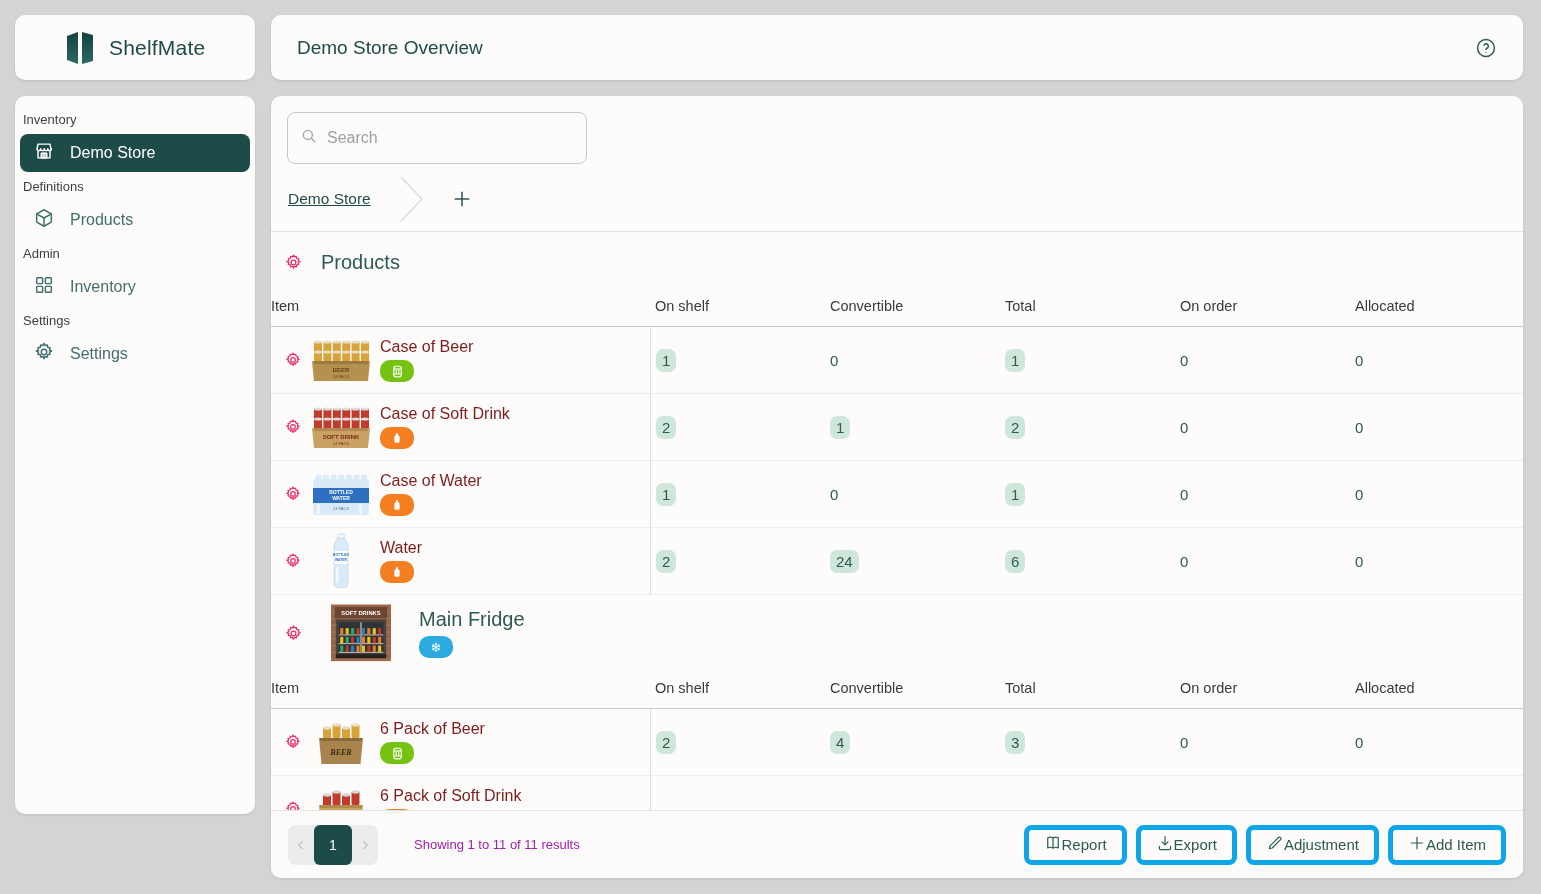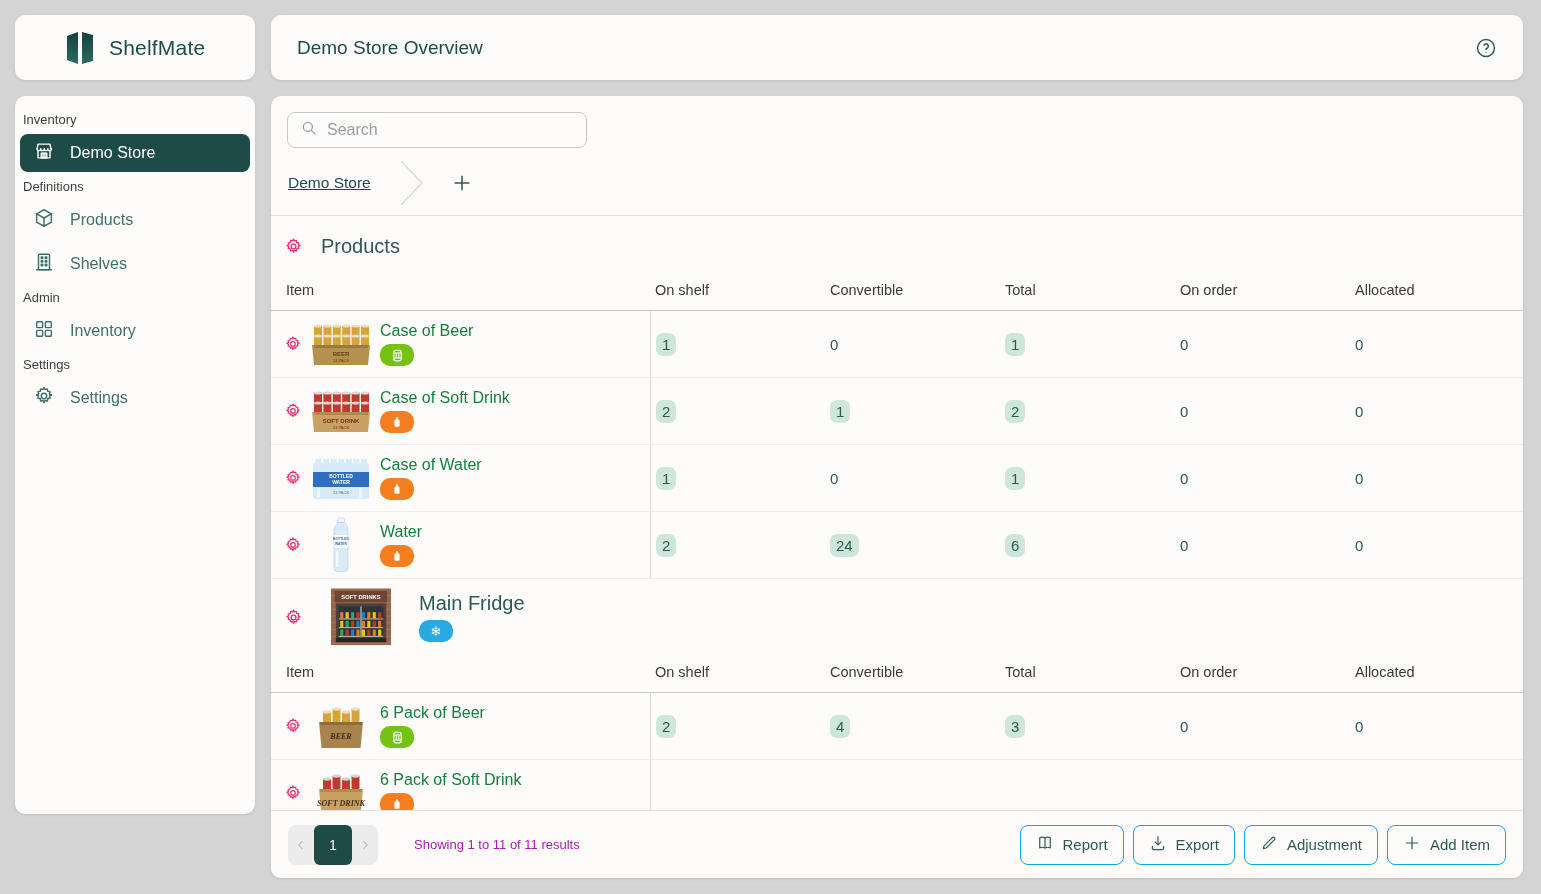--- a/index.html
+++ b/index.html
@@ -38,21 +38,21 @@
   #main-card { left:271px; top:96px; width:1252px; height:782px; }
   #main-content { position:absolute; top:0; left:0; right:0; bottom:68px; overflow:hidden; border-radius:10px 10px 0 0; }
   .toolbar { display:flex; gap:17px; padding:16px 16px 0 16px; }
   .filter-select {
     width:263px; height:36px; border:1px solid #c9c9c9; border-radius:8px;
     display:flex; align-items:center; gap:11px; padding:0 13px;
     font-size:16px; color:#1f2525; cursor:pointer; background:#fdfcfb;
   }
   .filter-select .chev { margin-left:auto; display:flex; }
   .search-box {
-    width:300px; height:36px; border:1px solid #c9c9c9; border-radius:8px;
+    width:300px; height:52px; border:1px solid #c9c9c9; border-radius:8px;
     display:flex; align-items:center; gap:9px; padding:0 12px; background:#fdfcfb;
   }
   .search-box input { border:none; outline:none; background:transparent; font:inherit; font-size:16px; color:#333; width:100%; }
   .search-box input::placeholder { color:#9aa0a3; }
   .breadcrumb { display:flex; align-items:center; padding:12px 16px 0 17px; height:58px; }
   .crumb-link { font-size:15.5px; color:#1d4b48; text-decoration:underline; cursor:pointer; }
   .crumb-sep { margin:0 22px 0 24px; display:flex; }
   .crumb-add { background:none; border:none; cursor:pointer; display:flex; padding:2px; }
   .top-divider { border-bottom:1px solid #e3e3e3; margin-top:9px; }
   
@@ -60,48 +60,48 @@
   .section-head.with-image { padding:10px 0 10px 13px; gap:28px; }
   .section-title { font-size:20px; color:#2d5a56; }
   .title-block { display:flex; flex-direction:column; gap:5px; align-items:flex-start; }
   .pbadge { height:22px; min-width:34px; border-radius:10px; display:inline-flex; align-items:center; justify-content:center; padding:0 9px; }
   .pbadge .snow { color:#fff; font-size:13px; line-height:1; }
   .thead {
     display:grid; grid-template-columns:379px 175px 175px 175px 175px 1fr;
     font-size:14.5px; color:#3a3a3a; padding:9px 0 12px 0;
     border-bottom:1px solid #c9c9c9;
   }
-  .thead .th:first-child { padding-left:15px; }
+  .thead .th:first-child { padding-left:0; }
   .thead .th { padding-left:5px; }
   .trow {
     display:grid; grid-template-columns:379px 175px 175px 175px 175px 1fr;
     height:67px; border-bottom:1px solid #ececec; align-items:stretch;
   }
   .item-cell { display:flex; align-items:center; gap:9px; padding-left:13px; }
   .row-gear { cursor:pointer; display:flex; flex:0 0 auto; }
   .pimg { width:60px; height:56px; display:flex; align-items:center; justify-content:center; flex:0 0 auto; }
   .iblock { display:flex; flex-direction:column; gap:4px; align-items:flex-start; }
-  .pname { font-size:16px; color:#15803d; }
+  .pname { font-size:16px; color:#7f1d1d; }
   .data-cell { display:flex; align-items:center; padding-left:5px; font-size:15px; color:#2d5a56; }
   .data-cell.first { border-left:1px solid #dcdcdc; }
   .chip { background:#cfe7db; border-radius:7px; padding:3px 6px; min-width:14px; text-align:center; }
   
   #main-footer {
     position:absolute; left:0; right:0; bottom:0; height:68px;
     border-top:1px solid #e3e3e3; display:flex; align-items:center;
     padding:0 17px; background:#fdfcfb; border-radius:0 0 10px 10px;
   }
   .pager { background:#ececec; border-radius:8px; display:flex; align-items:center; height:40px; overflow:hidden; }
   .pager-btn { width:26px; height:40px; display:flex; align-items:center; justify-content:center; background:none; border:none; cursor:pointer; color:#c0c0c0; }
   .page-current { width:38px; height:40px; background:#1d4b48; color:#fff; border-radius:6px; display:flex; align-items:center; justify-content:center; font-size:14px; border:none; cursor:pointer; }
   .summary { margin-left:36px; font-size:13px; color:#a21caf; }
   .fbuttons { margin-left:auto; display:flex; gap:9px; }
   .fbtn {
-    height:40px; border:1px solid #0ea5e9; border-radius:8px; background:#fdfcfb;
-    color:#2d5a56; font:inherit; font-size:15px; display:flex; align-items:center; gap:9px;
+    height:40px; border:5px solid #0ea5e9; border-radius:8px; background:#fdfcfb;
+    color:#2d5a56; font:inherit; font-size:15px; display:flex; align-items:center; 
     padding:0 15px; cursor:pointer;justify-content:flex-end;
   }
 </style>
 </head>
 <body>
 
 <div class="card" id="logo-card">
   <span class="logo-mark">
     <svg width="32" height="34" viewBox="0 0 32 34">
       <defs>
@@ -142,33 +142,20 @@
                     <span>Demo Store</span>
     </div>
     <div class="side-label">Definitions</div>
     <div class="side-item">
       <span><svg width="22" height="22" viewBox="0 0 24 24" fill="none" stroke="#41706c" stroke-width="1.6" stroke-linecap="round" stroke-linejoin="round">
           <path d="M12 3l8 4.5v9L12 21l-8-4.5v-9L12 3z"></path>
           <path d="M4 7.5l8 4.5 8-4.5"></path>
           <line x1="12" y1="12" x2="12" y2="21"></line>
         </svg></span>
                     <span>Products</span>
-    </div>
-    <div class="side-item">
-      <span><svg width="22" height="22" viewBox="0 0 24 24" fill="none" stroke="#41706c" stroke-width="1.6" stroke-linecap="round" stroke-linejoin="round">
-          <rect x="6" y="3.5" width="12" height="17" rx="1"></rect>
-          <line x1="4" y1="20.5" x2="20" y2="20.5"></line>
-          <rect x="9" y="6.5" width="1.6" height="1.6"></rect>
-          <rect x="13.4" y="6.5" width="1.6" height="1.6"></rect>
-          <rect x="9" y="10.5" width="1.6" height="1.6"></rect>
-          <rect x="13.4" y="10.5" width="1.6" height="1.6"></rect>
-          <rect x="9" y="14.5" width="1.6" height="1.6"></rect>
-          <rect x="13.4" y="14.5" width="1.6" height="1.6"></rect>
-        </svg></span>
-                    <span>Shelves</span>
     </div>
     <div class="side-label">Admin</div>
     <div class="side-item">
       <span><svg width="22" height="22" viewBox="0 0 24 24" fill="none" stroke="#41706c" stroke-width="1.6" stroke-linecap="round" stroke-linejoin="round">
           <rect x="4" y="4" width="6.5" height="6.5" rx="1"></rect>
           <rect x="13.5" y="4" width="6.5" height="6.5" rx="1"></rect>
           <rect x="4" y="13.5" width="6.5" height="6.5" rx="1"></rect>
           <rect x="13.5" y="13.5" width="6.5" height="6.5" rx="1"></rect>
         </svg></span>
                     <span>Inventory</span>

